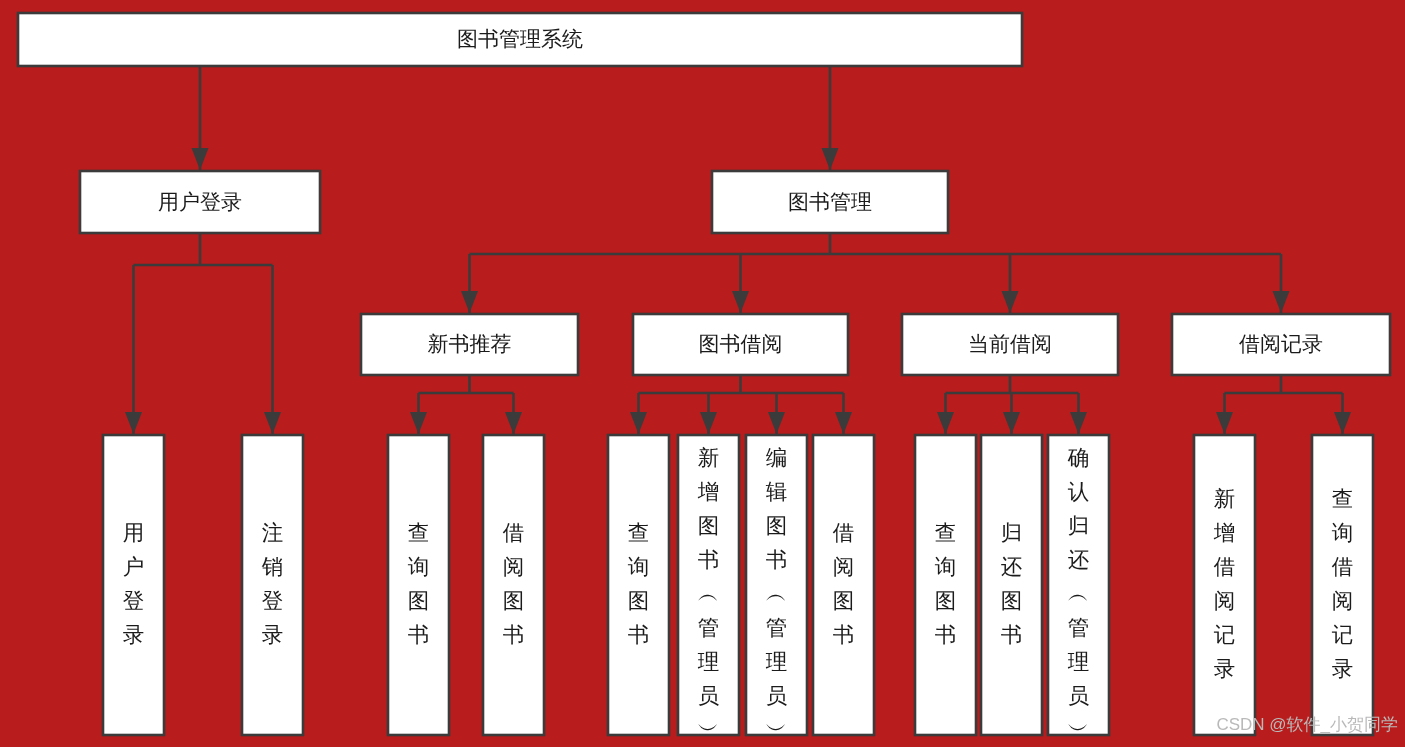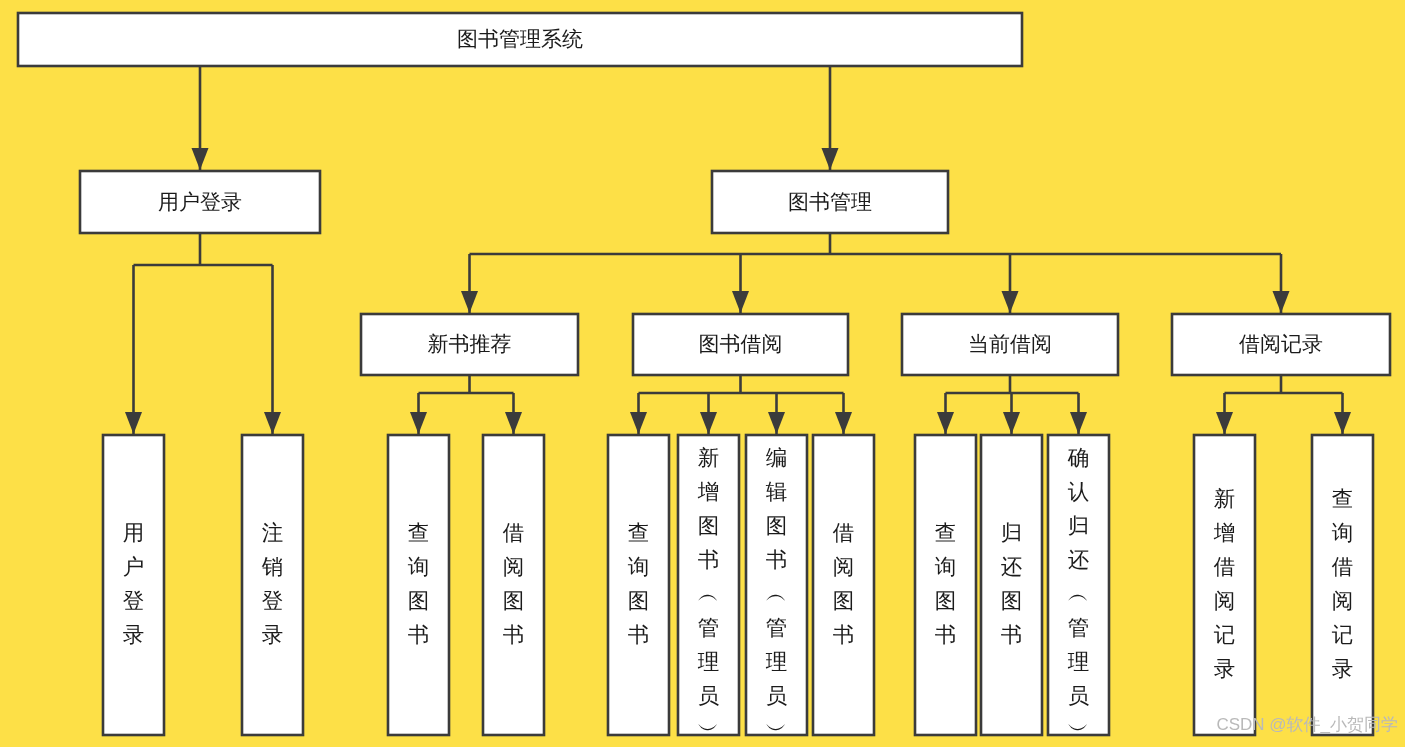--- a/index.html
+++ b/index.html
@@ -7,21 +7,21 @@
     padding: 0;
     background: #ffffff;
   }
   body {
     font-family: "Liberation Sans", "DejaVu Sans", sans-serif;
   }
   #diagram-root {
     position: relative;
     width: 1405px;
     height: 747px;
-    background: #fde047;
+    background: #b91c1c;
     overflow: hidden;
   }
   svg.diagram-canvas {
     position: absolute;
     left: 0;
     top: 0;
     width: 1405px;
     height: 747px;
   }
   .node-box {

